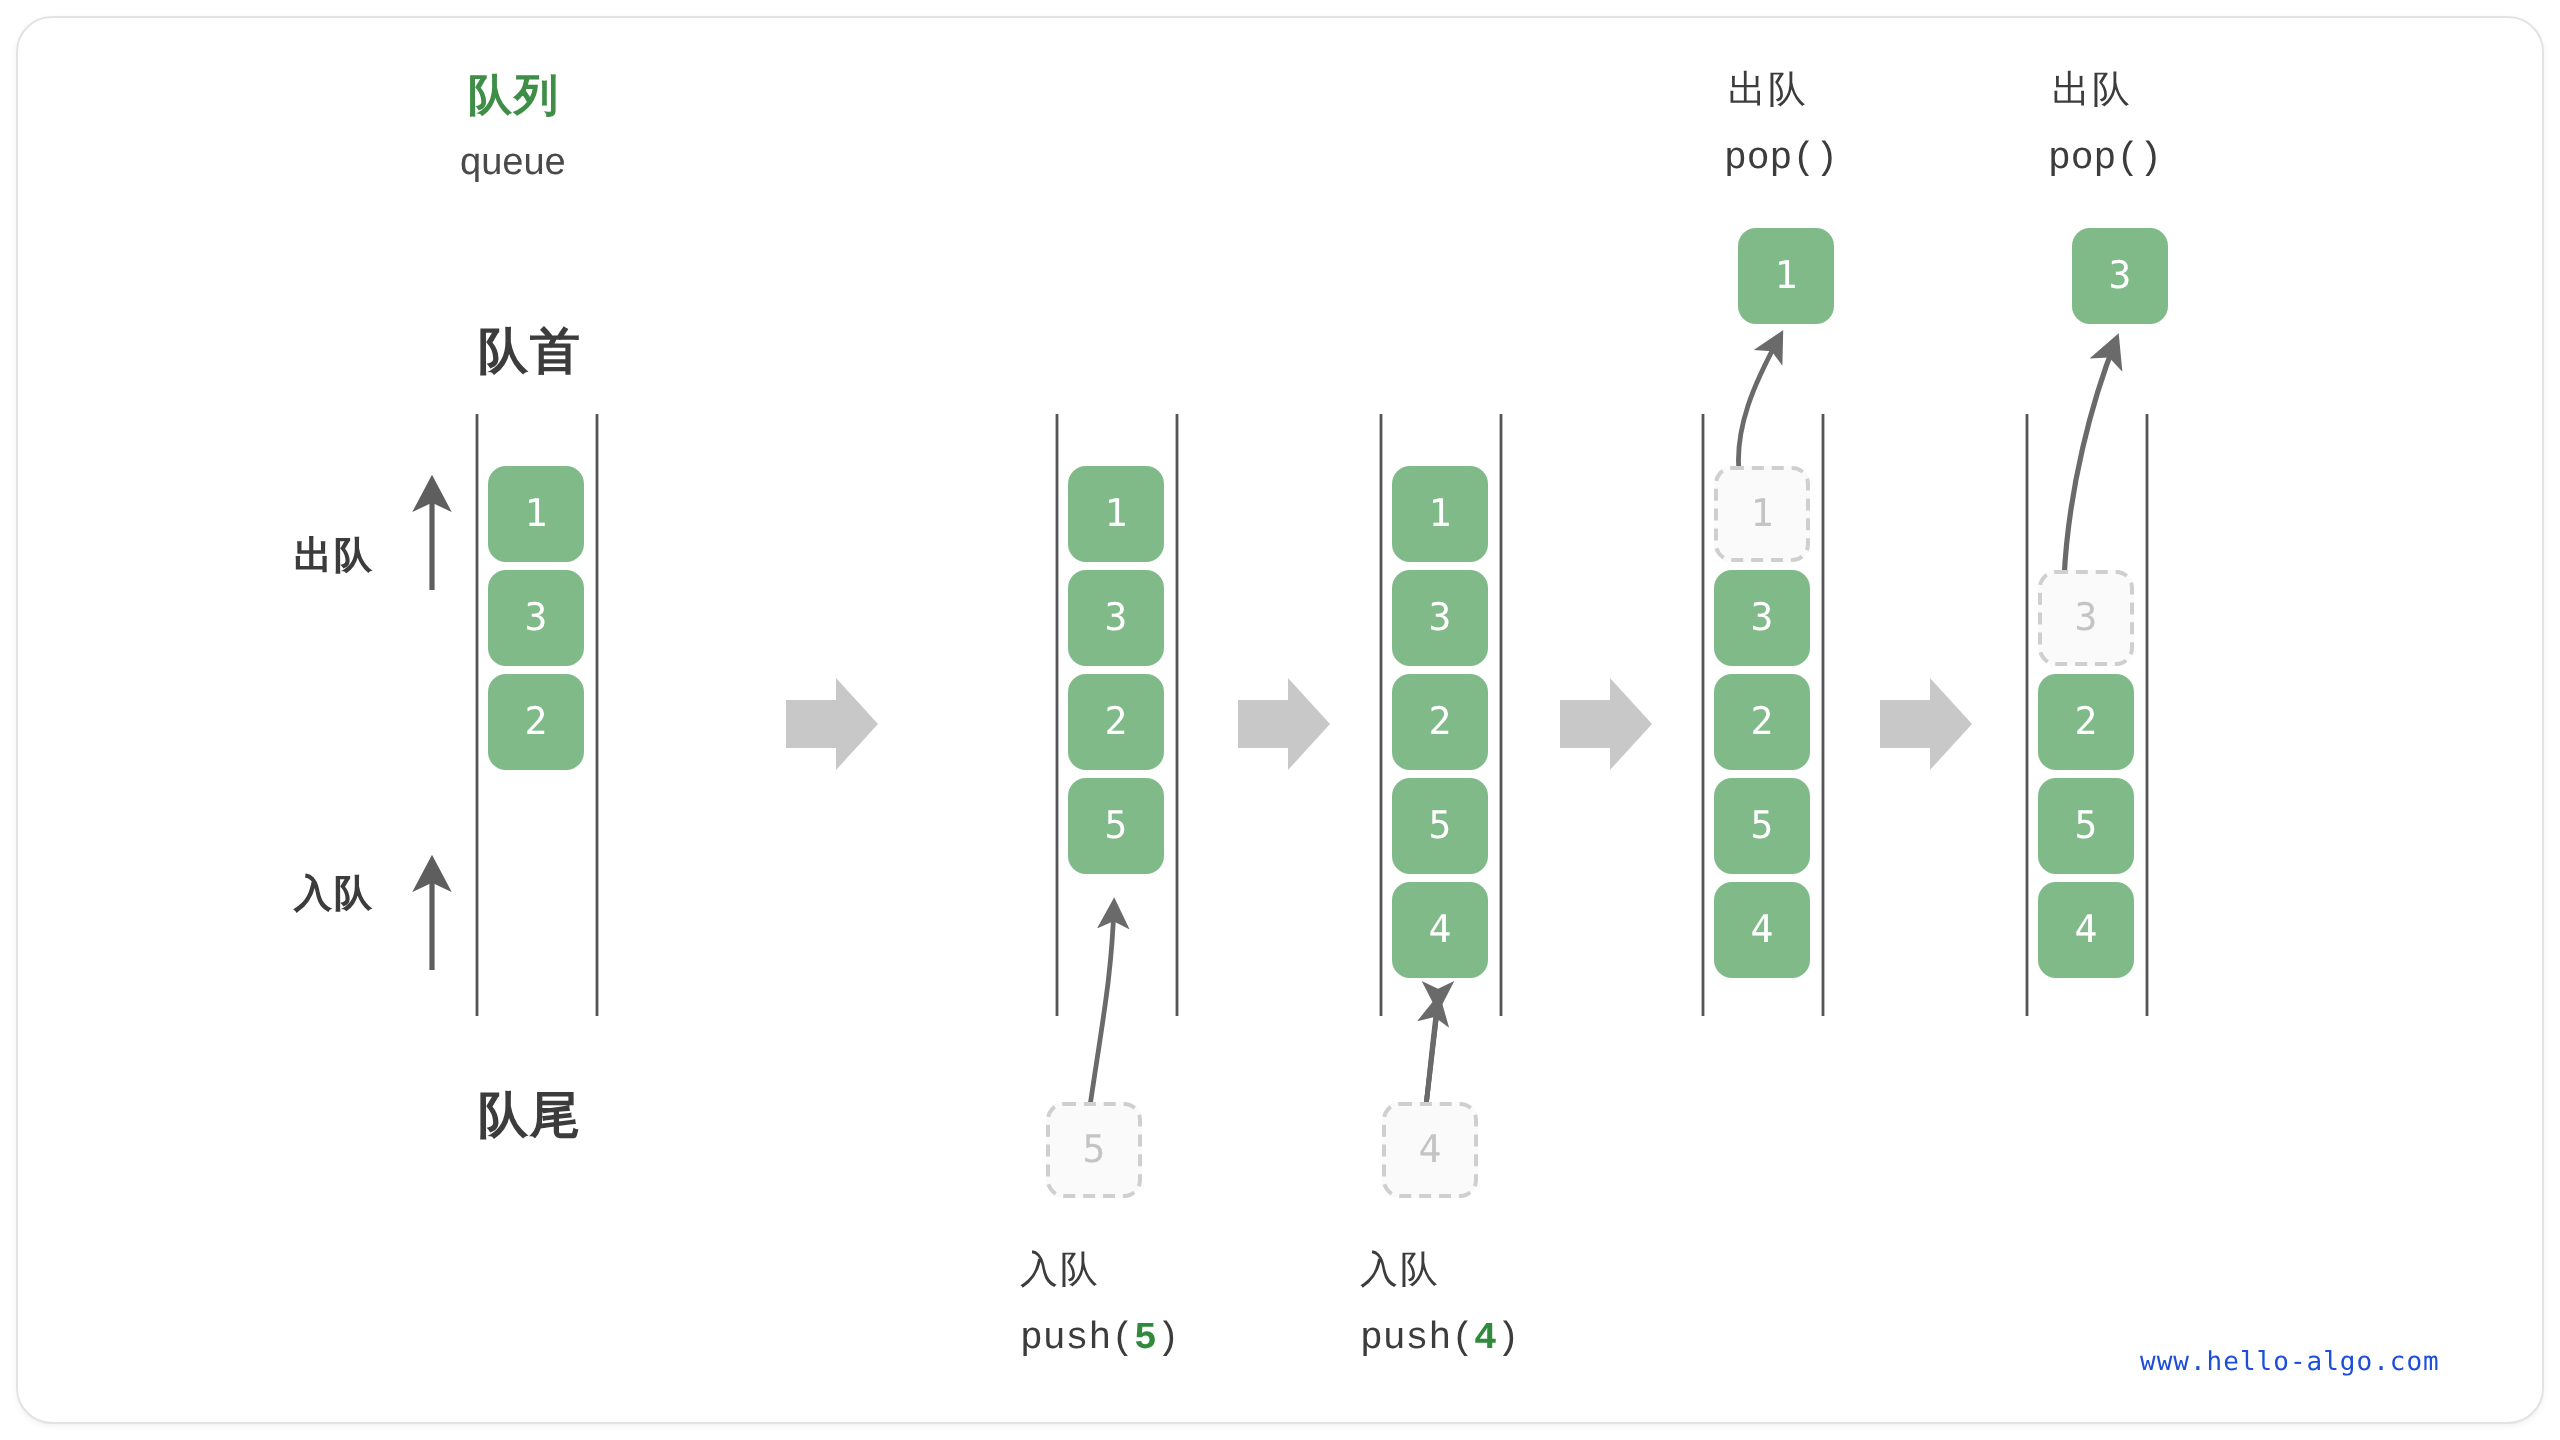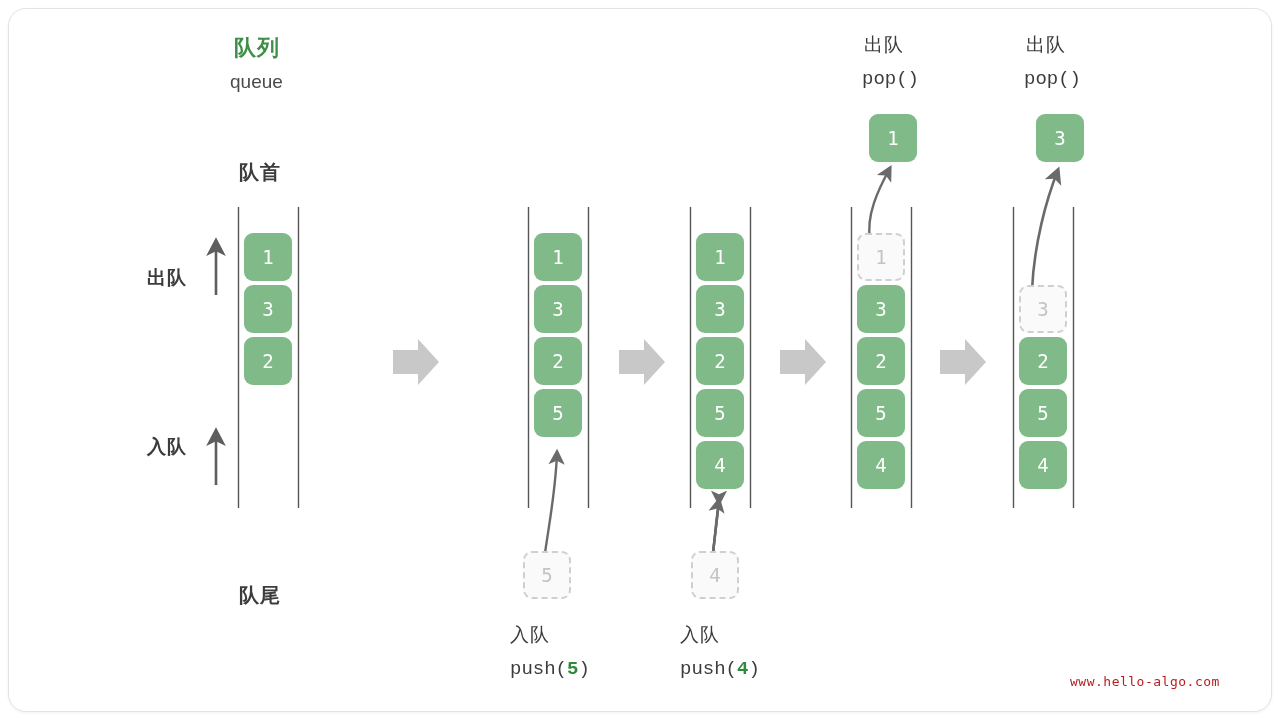--- a/index.html
+++ b/index.html
@@ -48,21 +48,21 @@
     font-weight: bold;
     color: #3f8e47;
     letter-spacing: 1px;
   }
   .title-en {
     font-size: 19px;
     font-family: Liberation Sans, sans-serif;
     color: #4a4a4a;
   }
   .head-cn {
-    font-size: 20px;
+    font-size: 25px;
     font-weight: bold;
     color: #3c3c3c;
     letter-spacing: 1px;
   }
   .side-cn {
     font-size: 19px;
     font-weight: bold;
     color: #3c3c3c;
     letter-spacing: 1px;
   }
@@ -77,21 +77,21 @@
     color: #3c3c3c;
   }
   .op-code .arg {
     color: #2f8a3c;
     font-weight: bold;
   }
   .watermark {
     position: absolute;
     font-size: 13px;
     font-family: "DejaVu Sans Mono", "Liberation Mono", monospace;
-    color: #b91c1c;
+    color: #1d4ed8;
     letter-spacing: 0.5px;
     white-space: nowrap;
   }
   
   .cell {
     position: absolute;
     width: 48px;
     height: 48px;
     border-radius: 9px;
     background: #7fba88;
@@ -178,21 +178,21 @@
   </svg>
 
   <svg class="layer" width="1280" height="720" viewBox="0 0 1280 720">
     <path d="M713,553 C716,525 718,505 719,500" stroke="#6a6a6a" stroke-width="2.4" fill="none" marker-end="url(#thinArrow)"></path>
   </svg>
 
   <div class="lbl title-cn" style="left:234px; top:33px;">队列</div>
   <div class="lbl title-en" style="left:230px; top:71px;">queue</div>
 
   <div class="lbl head-cn" style="left:239px; top:159px;">队首</div>
-  <div class="lbl head-cn" style="left:239px; top:541px;margin-top:41px;">队尾</div>
+  <div class="lbl head-cn" style="left:239px; top:541px;">队尾</div>
 
   <div class="lbl side-cn" style="left:147px; top:265px;">出队</div>
   <div class="lbl side-cn" style="left:147px; top:434px;">入队</div>
 
   <div class="lbl op-cn" style="left:864px; top:32px;">出队</div>
   <div class="lbl op-code" style="left:862px; top:68px;">pop()</div>
 
   <div class="lbl op-cn" style="left:1026px; top:32px;">出队</div>
   <div class="lbl op-code" style="left:1024px; top:68px;">pop()</div>
 

